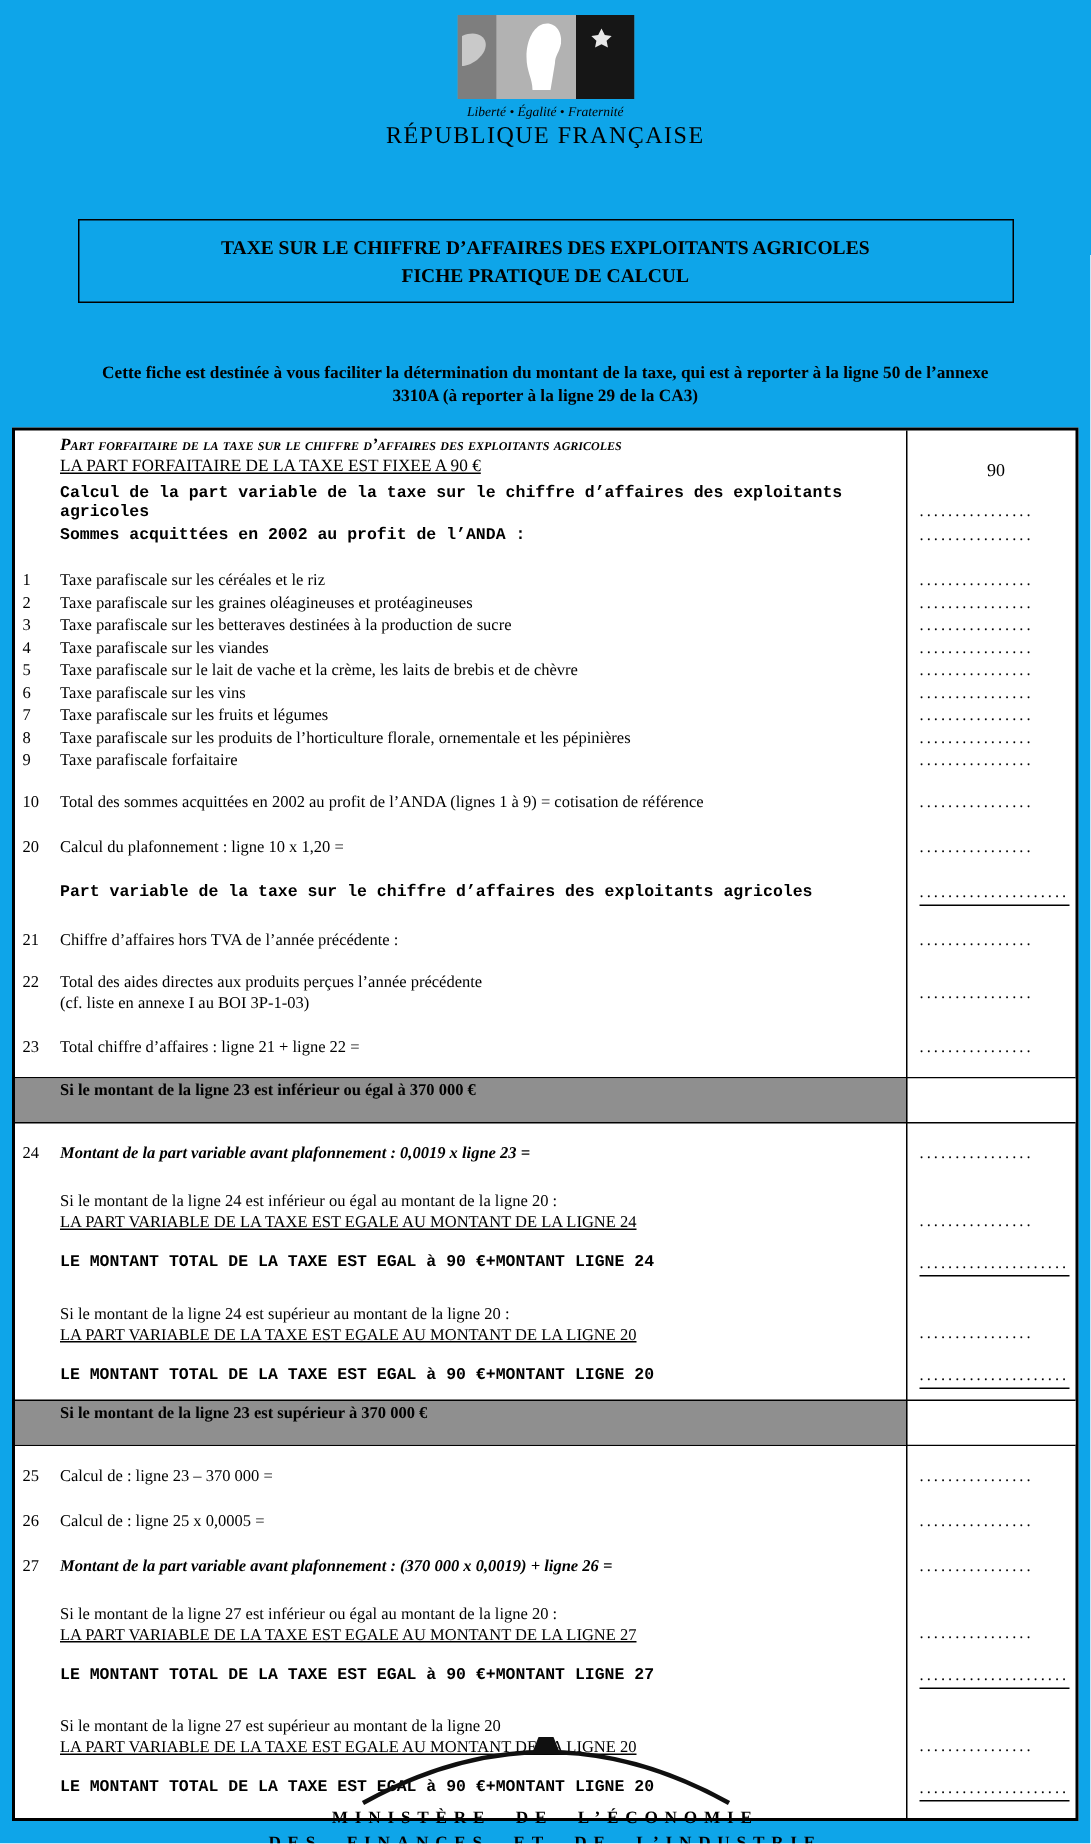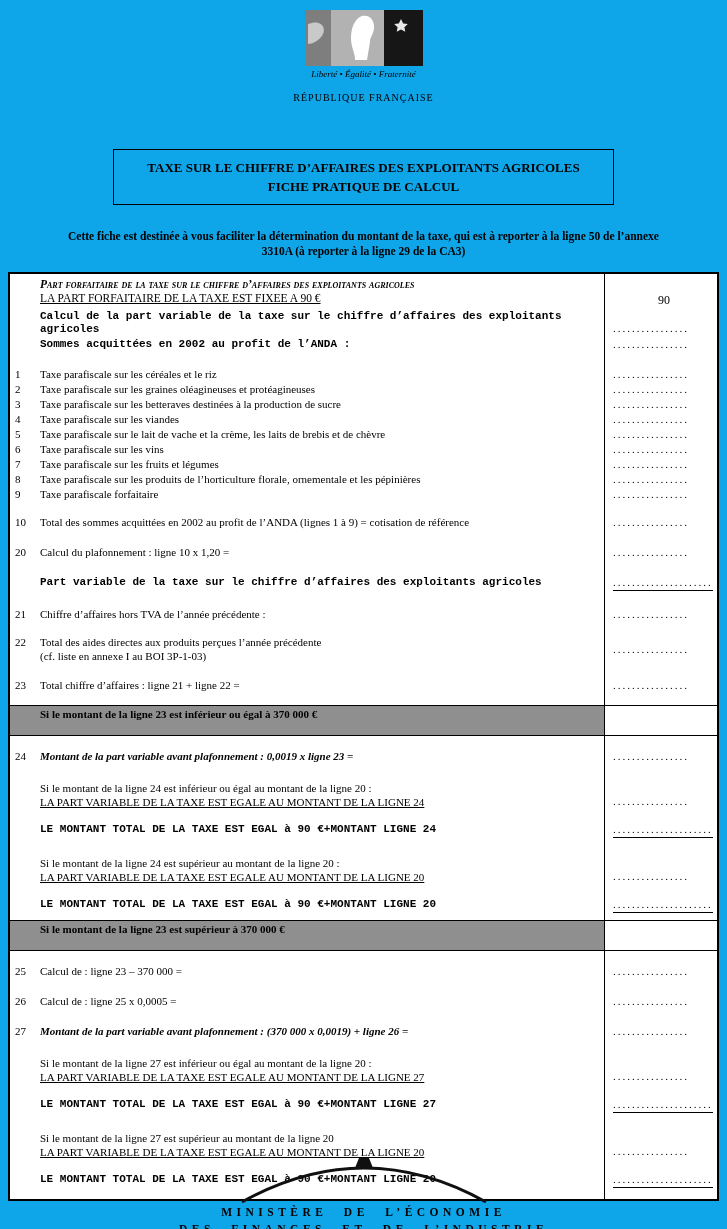--- a/index.html
+++ b/index.html
@@ -4,28 +4,28 @@
 <style>
   * { margin:0; padding:0; box-sizing:border-box; }
   html,body { background:#ffffff; }
   body { width:727px; font-family:"Liberation Serif", serif; color:#000; }
   .page { position:relative; width:727px; height:1229px; background:#0ea5e9; overflow:hidden; }
 
   
   .gov-header { padding-top:10px; text-align:center; }
   .gov-header svg { display:block; margin:0 auto; }
   .motto { font-size:9px; font-style:italic; margin-top:3px; }
-  .republic { font-size:10px; letter-spacing:1px; margin-top:13px; }
-
-  
-  .title-box { width:501px; margin:46px auto 0; border:1px solid #000; text-align:center;
+  .republic { font-size:16px; letter-spacing:1px; margin-top:3px; }
+
+  
+  .title-box { width:624px; margin:46px auto 0; border:1px solid #000; text-align:center;
                font-weight:bold; font-size:13px; line-height:19px; padding:8px 6px; }
 
   
-  .intro { margin-top:24px; text-align:center; font-weight:bold; font-size:11.5px; line-height:15px; }
+  .intro { margin-top:40px; text-align:center; font-weight:bold; font-size:11.5px; line-height:15px; }
   .intro .l1 { white-space:nowrap; }
 
   
   .sheet-table { position:relative; margin:13px 8px 0; border:2px solid #000; padding:4px 0 10px; background:#fff; }
   .vsep { position:absolute; top:0; bottom:0; right:112px; width:1px; background:#000; z-index:3; }
 
   .trow { display:flex; }
   .num { width:30px; flex:none; padding-left:5px; font-size:11px; line-height:13px; }
   .txt { flex:1; padding-right:4px; font-size:11px; line-height:13px; }
   .txt .l2 { margin-top:1px; }

